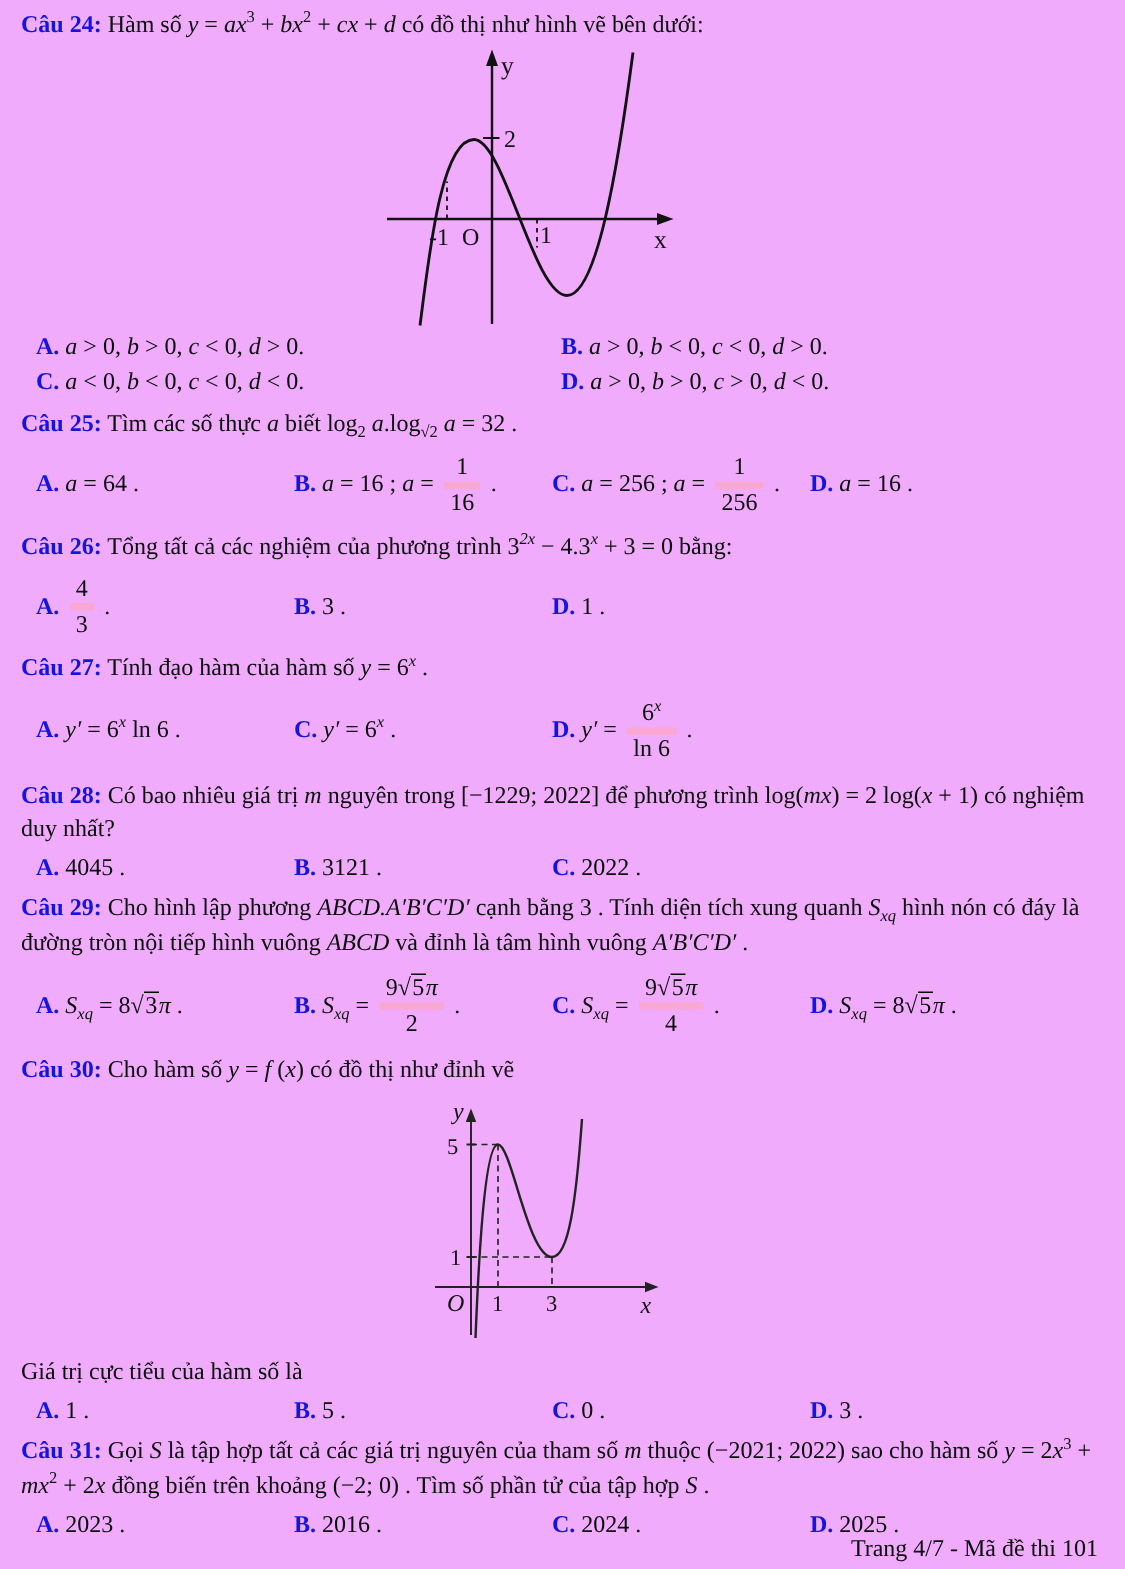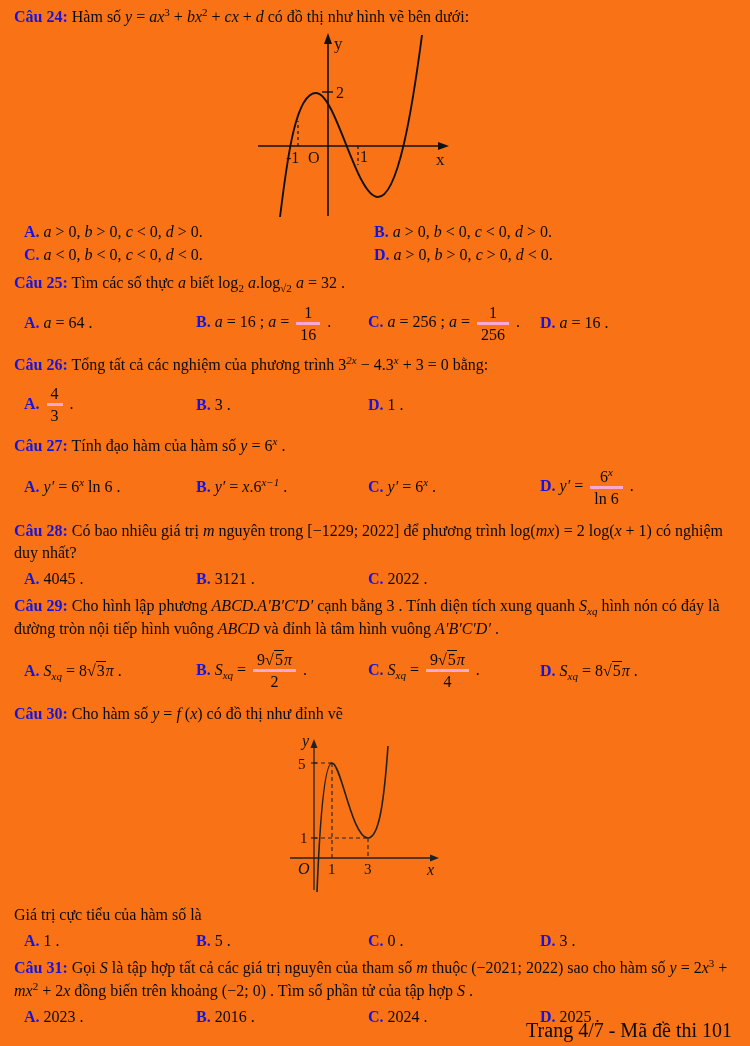--- a/index.html
+++ b/index.html
@@ -1,41 +1,41 @@
 <!DOCTYPE html>
 <html><head>
 <meta charset="utf-8">
 <style>
   html,body { margin:0; padding:0; background:#e8e8e8; }
   .page {
-    width:750px; height:1046px; margin:0 auto; background:#f97316;
+    width:750px; height:1046px; margin:0 auto; background:#f0abfc;
     font-family:"Liberation Serif", serif; font-size:16px; color:#0a0a0a;
     position:relative; overflow:hidden; box-sizing:border-box; padding-top:5px;
   }
   .q { margin:0; padding:1px 12px 1px 14px; line-height:1.42; }
   .qnum { color:#1414dd; font-weight:bold; }
   .prompt { margin:0; padding:2px 12px 2px 14px; line-height:1.4; }
   .opts { display:grid; padding-left:24px; padding-right:8px; align-items:center; margin:2px 0 4px 0; }
   .opts.c4 { grid-template-columns:172px 172px 172px 1fr; }
   .opts.c2 { grid-template-columns:350px 1fr; row-gap:1px; }
   .opt { line-height:1.4; white-space:nowrap; }
   .letter { color:#1414dd; font-weight:bold; padding-right:4px; }
   .it { font-style:italic; }
   sup,sub { font-size:11px; line-height:0; }
   .frac { display:inline-block; vertical-align:middle; text-align:center; margin:1px 3px; }
   .frac .num,.frac .den { display:block; padding:0 4px; line-height:1.2; }
-  .frac .den { border-top:3px solid #f9a8d4; }
+  .frac .den { border-top:5px solid #f9a8d4; }
   .sqrt { white-space:nowrap; }
   .sqrt .radicand { border-top:1px solid #0a0a0a; padding:0 1px; }
   .graph-wrap { line-height:0; }
   .g1 { margin:1px 0 0 250px; }
   .g2 { margin:5px 0 4px 284px; }
   svg text { font-family:"Liberation Serif", serif; fill:#111; }
   .footer {
-    position:absolute; bottom:4px; right:18px; font-size:20px; color:#0a0a0a;
+    position:absolute; bottom:4px; right:18px; font-size:16px; color:#0a0a0a;
   }
 </style>
 </head>
 <body>
 
 <div class="page">
 
   <div>
     <p class="q">
       <span class="qnum">Câu 24:</span>
@@ -97,21 +97,20 @@
     </div>
   </div>
 
   <div>
     <p class="q">
       <span class="qnum">Câu 27:</span>
       <span><span>Tính đạo hàm của hàm số </span><span class="it">y</span><span> = 6</span><sup class="it">x</sup><span> .</span></span>
     </p>
     <div class="opts c4" style="min-height:54px;">
       <div class="opt"><span class="letter">A.</span><span><span class="it">y′</span><span> = 6</span><sup class="it">x</sup><span> ln 6 .</span></span></div>
-      <div class="opt"><span class="letter">B.</span><span><span class="it">y′</span><span> = </span><span class="it">x</span><span>.6</span><sup class="it">x−1</sup><span> .</span></span></div>
       <div class="opt"><span class="letter">C.</span><span><span class="it">y′</span><span> = 6</span><sup class="it">x</sup><span> .</span></span></div>
       <div class="opt"><span class="letter">D.</span><span><span class="it">y′</span><span> = </span><span class="frac"><span class="num"><span>6</span><sup class="it">x</sup></span><span class="den"><span>ln 6</span></span></span><span> .</span></span></div>
     </div>
   </div>
 
   <div>
     <p class="q">
       <span class="qnum">Câu 28:</span>
       <span><span>Có bao nhiêu giá trị </span><span class="it">m</span><span> nguyên trong </span><span>[−1229; 2022]</span><span> để phương trình </span><span>log(</span><span class="it">mx</span><span>) = 2 log(</span><span class="it">x</span><span> + 1)</span><span> có nghiệm duy nhất?</span></span>
     </p>

